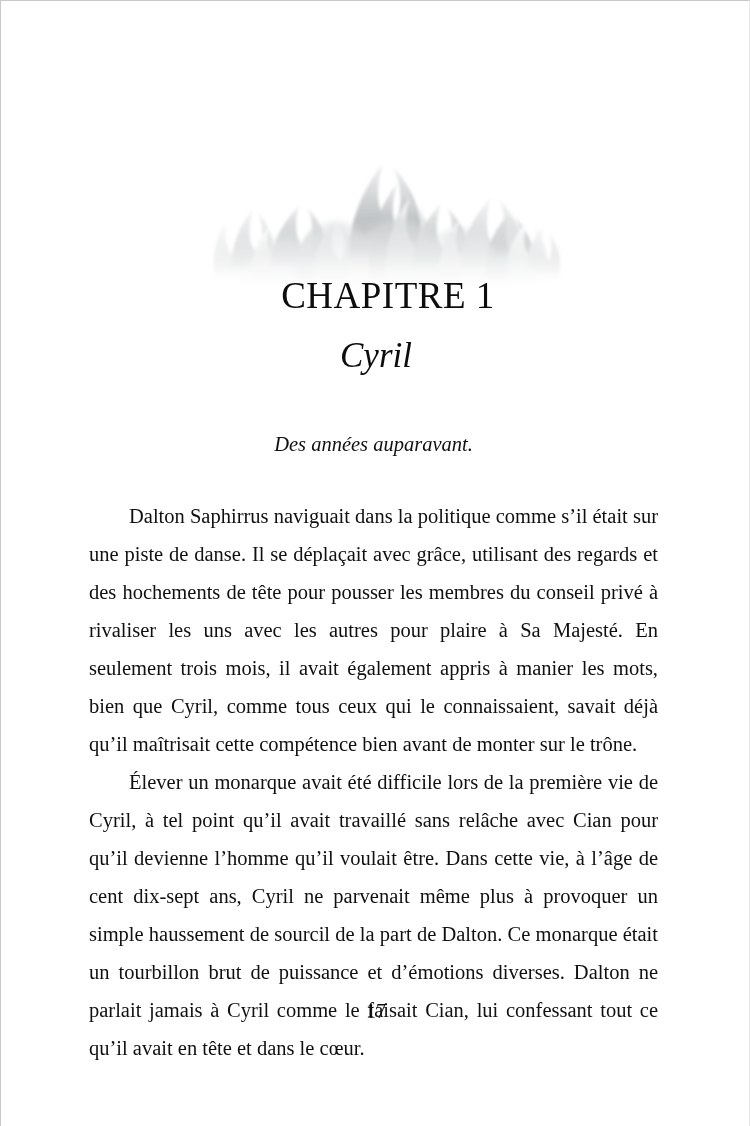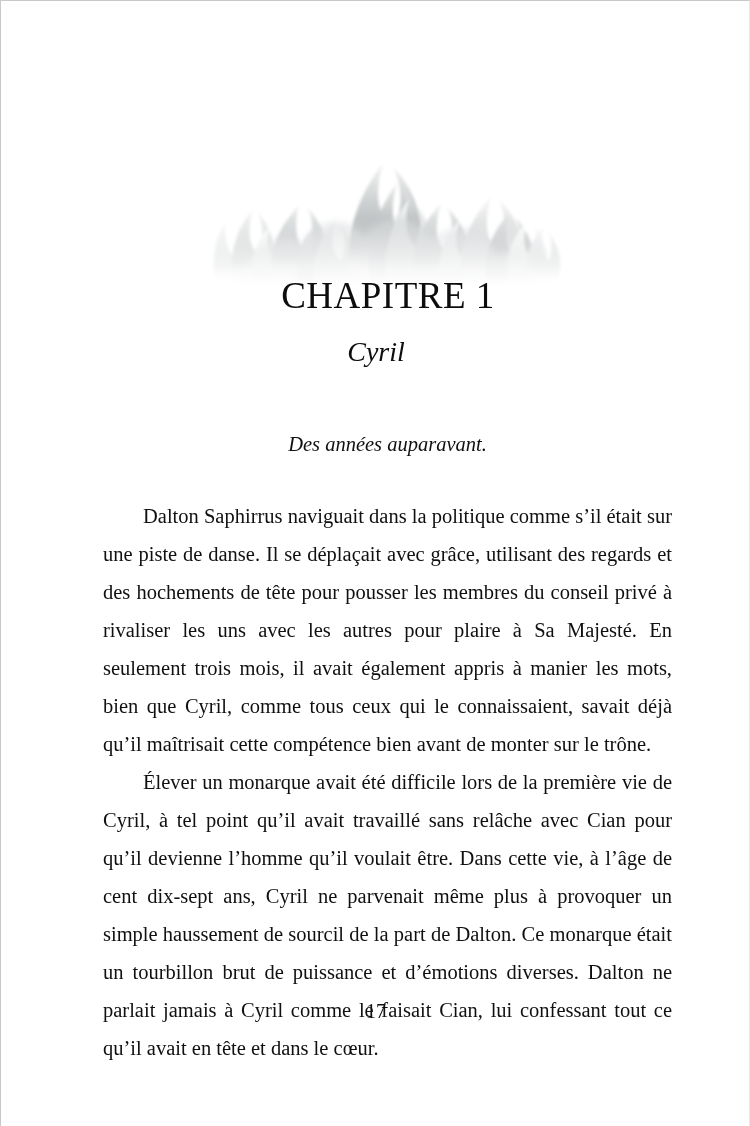--- a/index.html
+++ b/index.html
@@ -57,33 +57,33 @@
     color: #0d0d0d;
     font-family: "Liberation Serif", "DejaVu Serif", serif;
     padding-left: 12px;
   }
   .chapter-subtitle {
     position: absolute;
     top: 336px;
     left: 0;
     width: 750px;
     text-align: center;
-    font-size: 28px;
+    font-size: 35px;
     font-style: italic;
     font-weight: normal;
     margin: 0;
     color: #0d0d0d;
     line-height: 1.1;
   }
 
   
   .body-block {
     position: absolute;
     top: 430px;
-    left: 102px;
+    left: 88px;
     width: 569px;
   }
   .epigraph {
     font-size: 20.5px;
     font-style: italic;
     text-align: center;
     margin: 0 0 38px 0;
     line-height: 1.35;
     color: #101010;
   }

